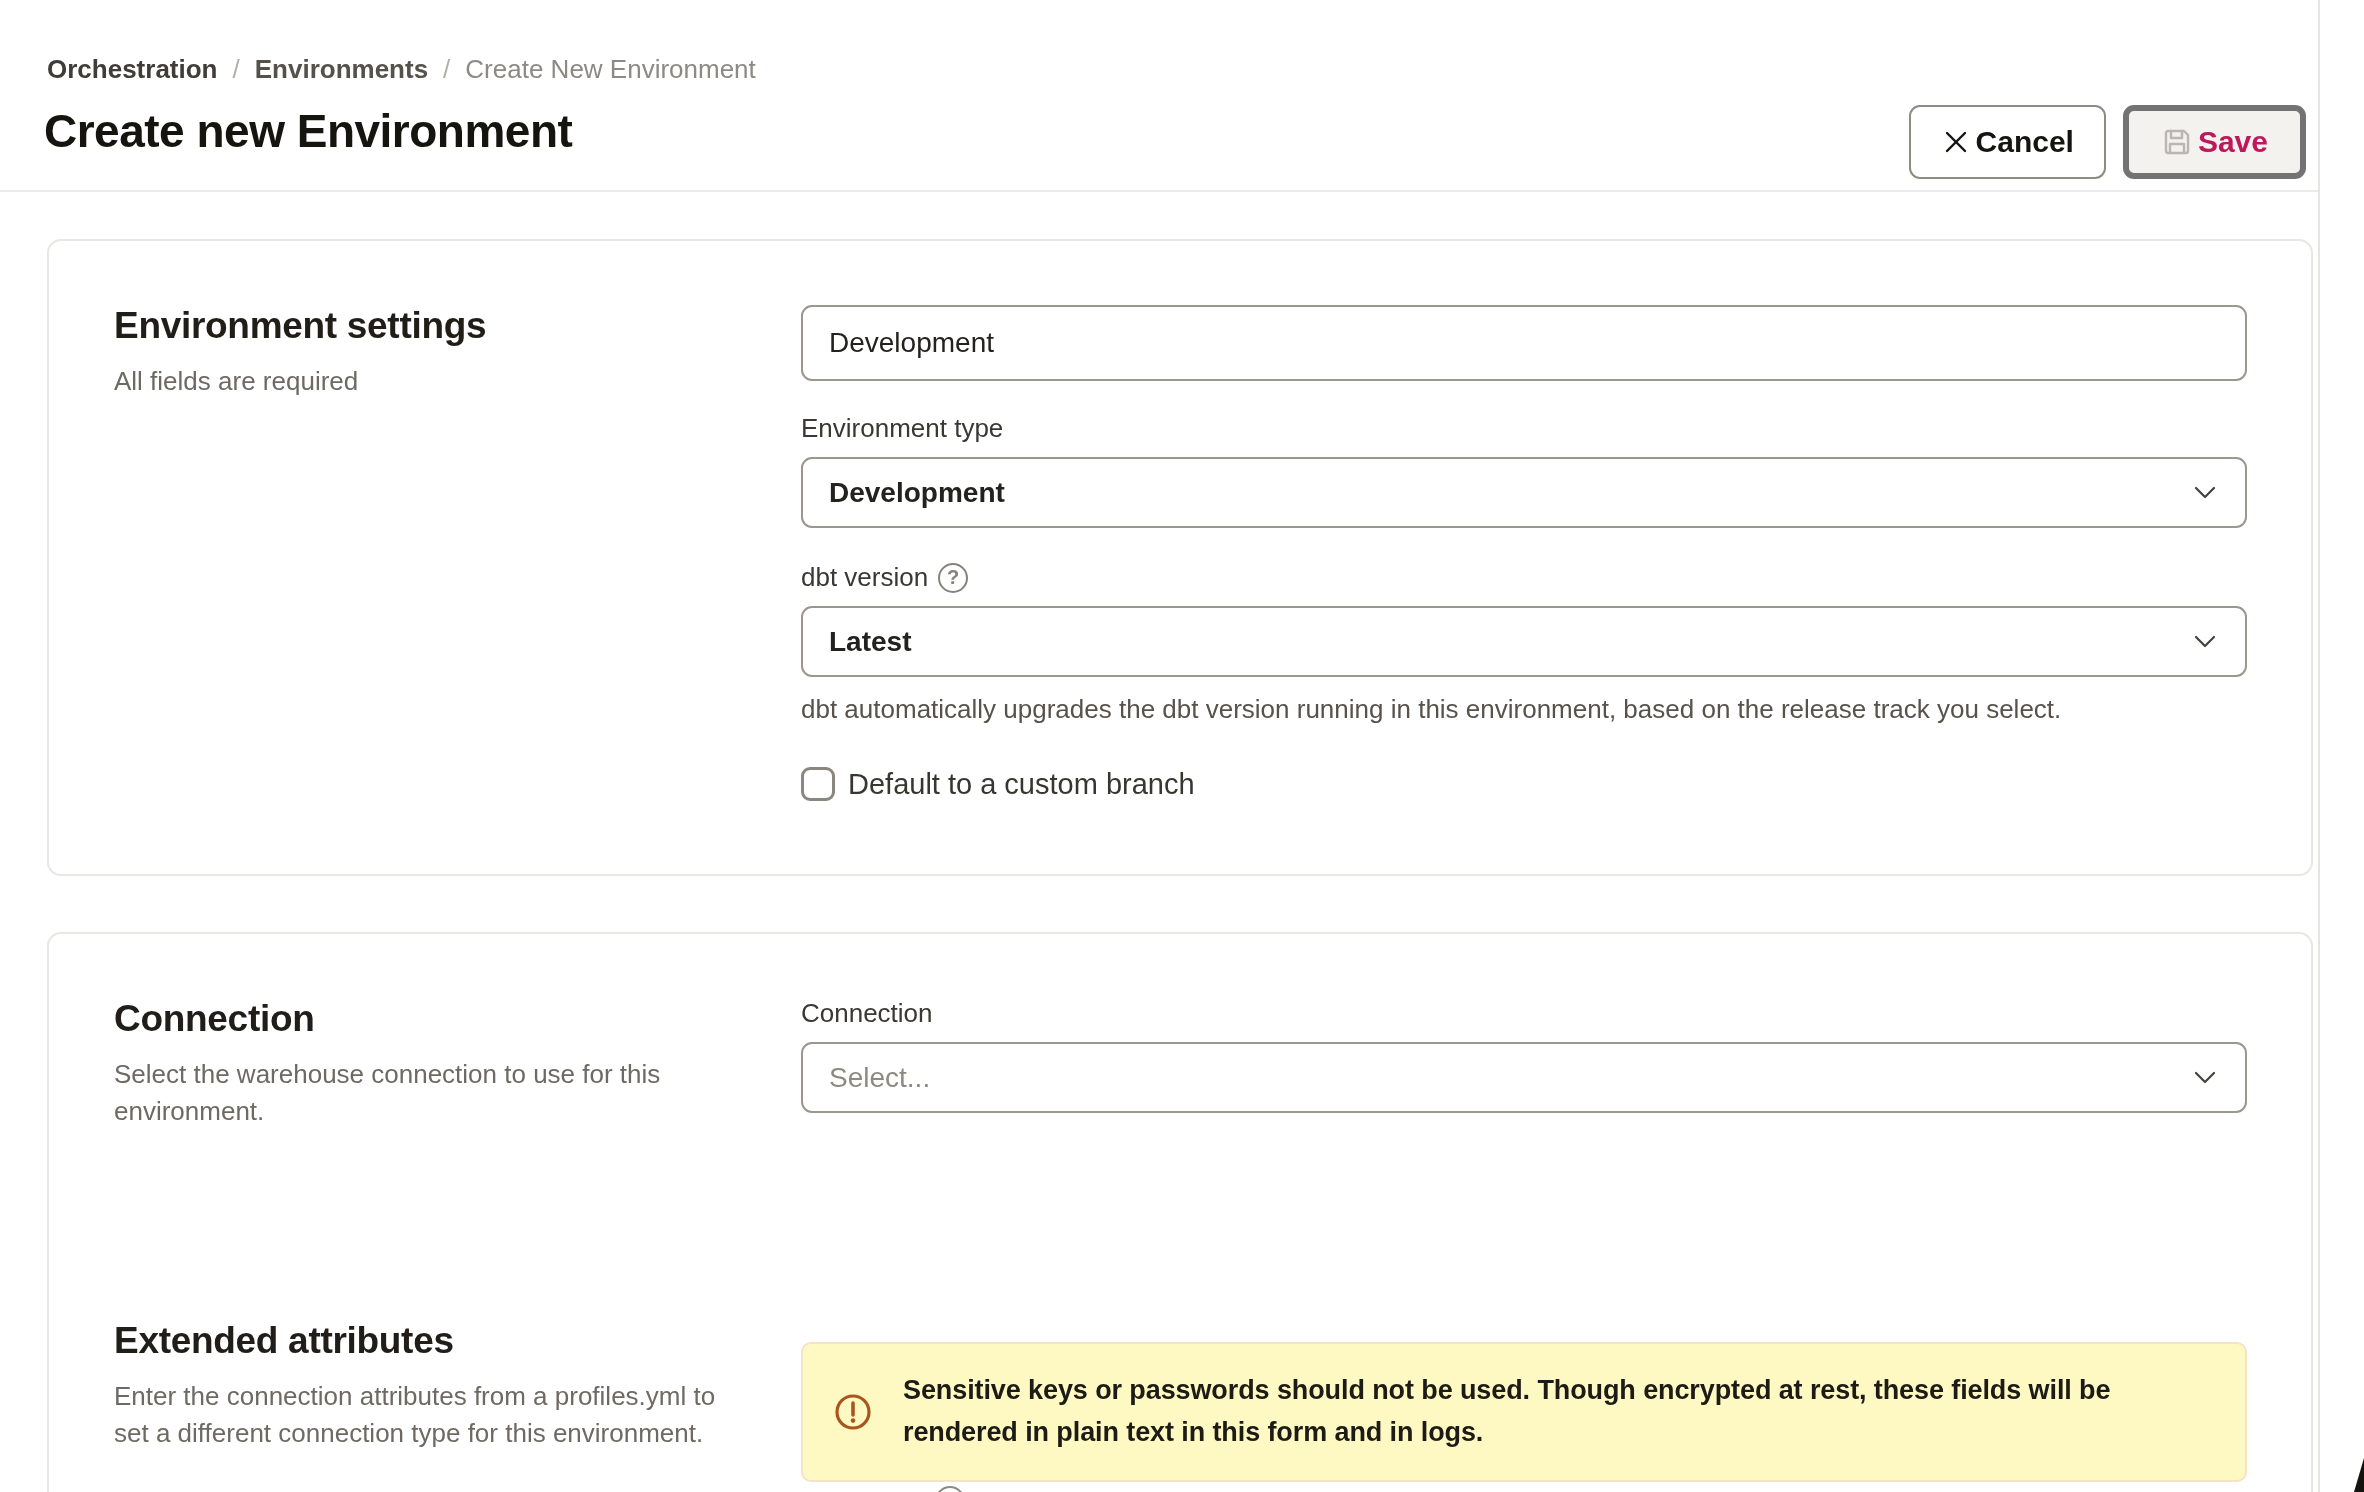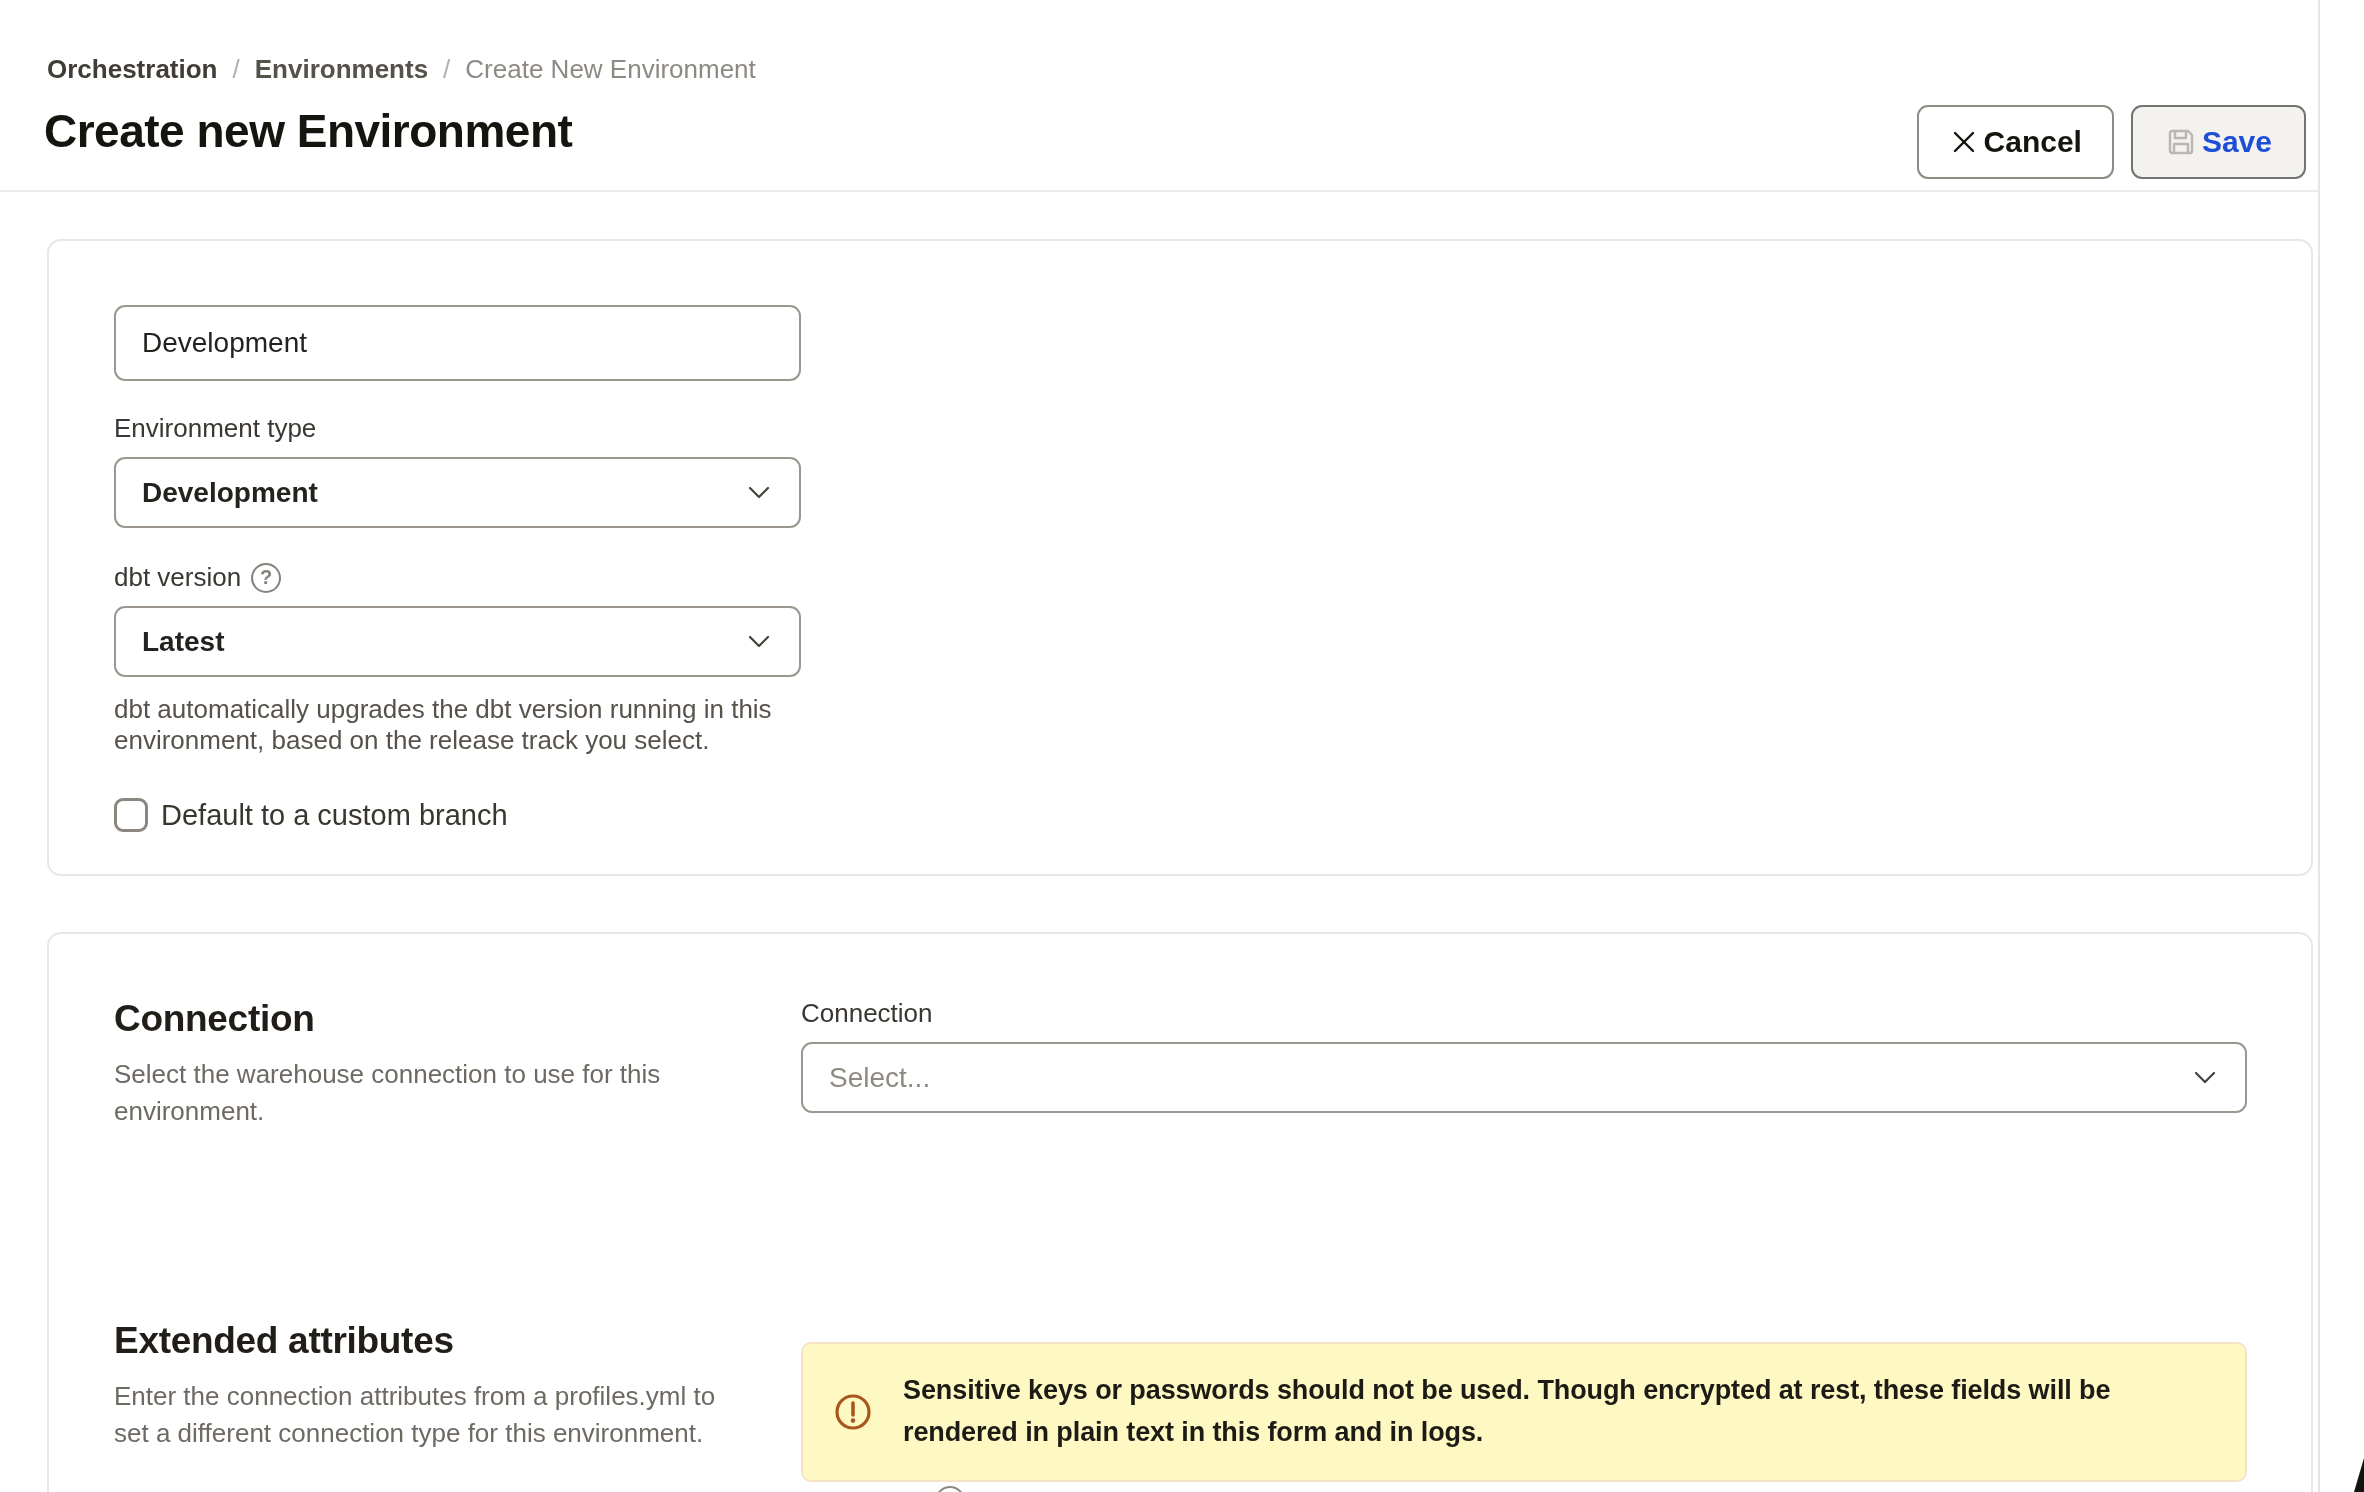--- a/index.html
+++ b/index.html
@@ -15,21 +15,21 @@
   .crumb-last { color:#8d8983; font-weight:500; }
   .crumb-sep  { color:#b2afa9; font-weight:400; }
 
   .page-title { position:absolute; left:44px; top:104px; font-size:46px; font-weight:700;
                 color:#16140f; letter-spacing:-0.5px; }
 
   .header-actions { position:absolute; top:105px; right:58px; display:flex; gap:17px; }
   .btn { height:74px; border-radius:11px; display:flex; align-items:center; gap:5px;
          font-size:30px; font-weight:700; cursor:pointer; font-family:inherit; }
   .btn-cancel { background:#fff; border:2px solid #8f8a83; color:#16140f; padding:0 30px; }
-  .btn-save   { background:#f3f2ef; border:2px solid #737373; color:#1d4ed8; padding:0 32px; }
+  .btn-save   { background:#f3f2ef; border:6px solid #737373; color:#be185d; padding:0 32px; }
 
   .header-divider { position:absolute; top:190px; left:0; width:2318px; height:2px; background:#ecebe9; }
 
   
   .card { position:absolute; left:47px; width:2266px; background:#fff;
           border:2px solid #e9e7e4; border-radius:14px; padding:64px 64px 0 65px; }
   .card-settings  { top:239px; height:637px; }
   .card-connection{ top:932px; height:770px; }
 
   .section { display:grid; grid-template-columns:687px 1fr; }
@@ -108,20 +108,24 @@
         </svg>
       </span>
       <span>Save</span>
     </button>
   </div>
 
   <div class="header-divider"></div>
 
   <section class="card card-settings">
     <div class="section">
+      <div class="section-left">
+        <h2 class="section-heading">Environment settings</h2>
+        <p class="section-sub">All fields are required</p>
+      </div>
       <div class="section-right">
 
         <input class="text-input" type="text" value="Development" style="">
 
         <div class="row-type">
           <div class="field-label">Environment type</div>
           <div class="select">
             <span class="select-value">Development</span>
             <span>
               <svg width="24" height="15" viewBox="0 0 24 15" fill="none" stroke="#45423d" stroke-width="2.2" stroke-linecap="round" stroke-linejoin="round">

